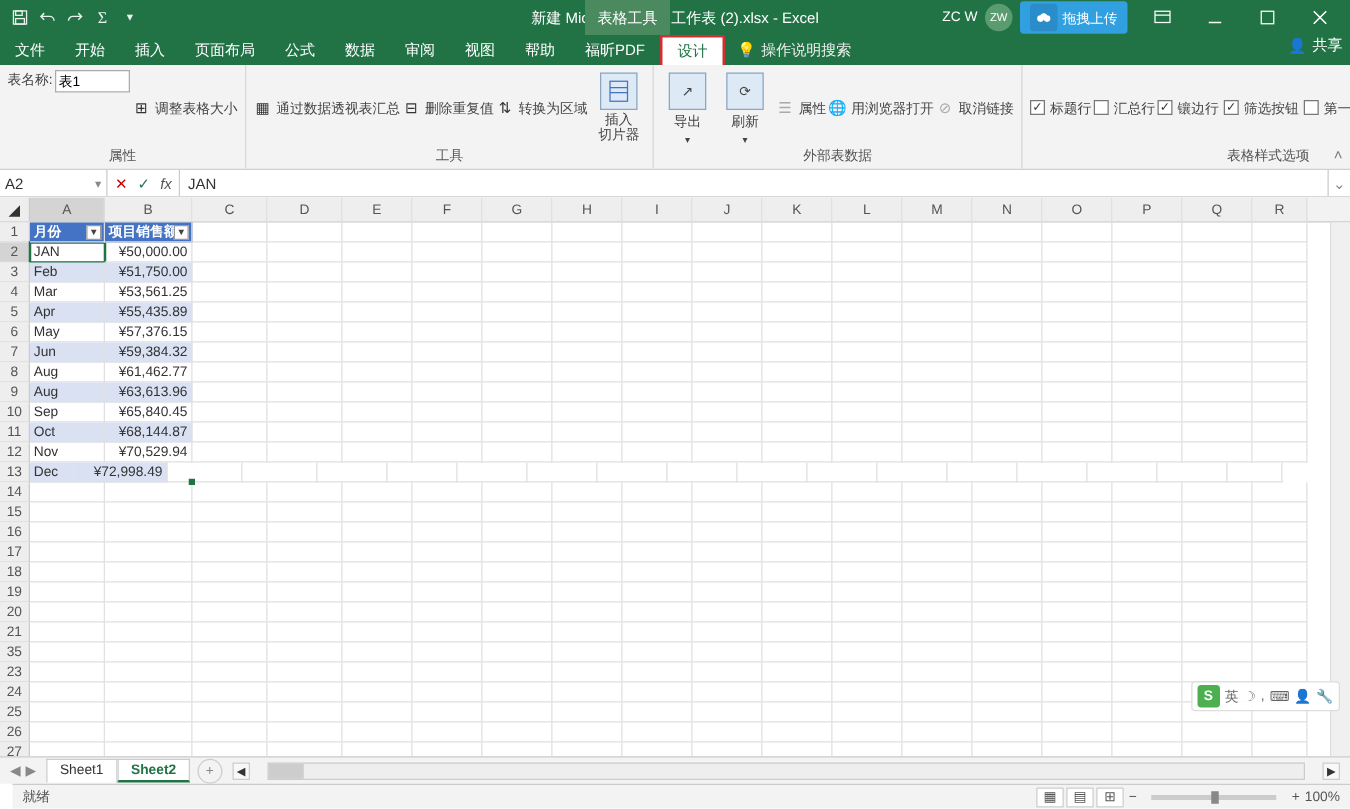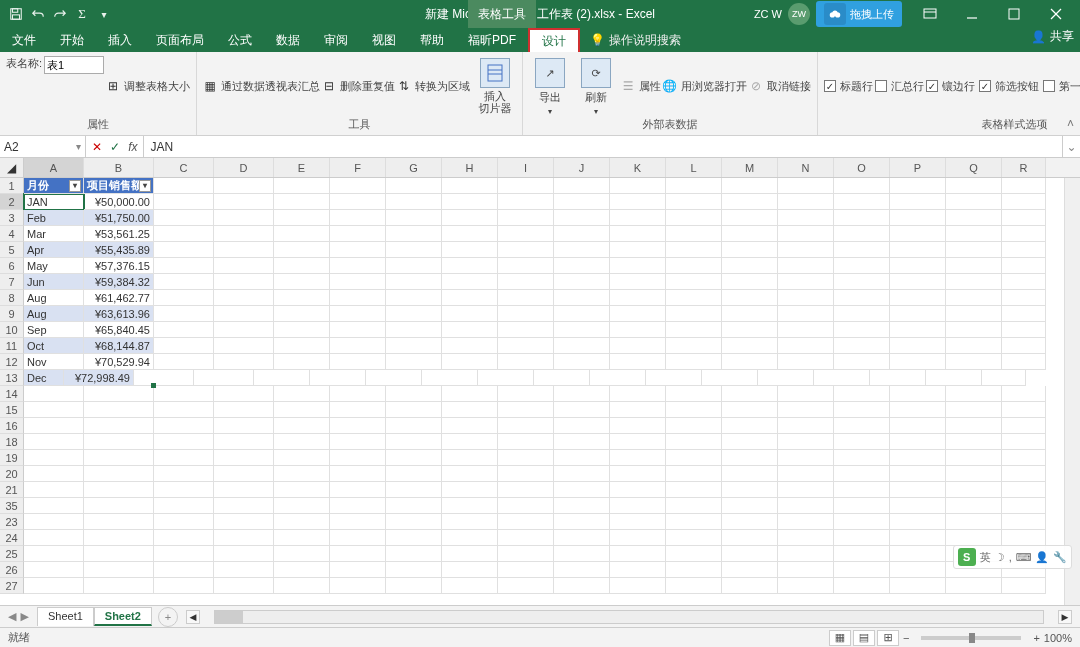--- a/index.html
+++ b/index.html
@@ -80,21 +80,21 @@
 
 .sheet-bar { position:absolute; bottom:20px; left:0; right:0; height:22px; background:#f3f3f3; display:flex; align-items:center; border-top:1px solid #ccc; font-size:11px; }
 .sheet-nav { display:flex; gap:4px; padding:0 8px; color:#888; }
 .sheet-tab { padding:2px 10px; border:1px solid #ccc; border-bottom:none; background:#fff; color:#333; }
 .sheet-tab.active { border-bottom:2px solid #217346; color:#217346; font-weight:bold; }
 .sheet-add { width:20px; height:20px; border:1px solid #ccc; border-radius:50%; display:flex; align-items:center; justify-content:center; color:#888; margin-left:6px; }
 .hscroll { flex:1; margin:0 8px; display:flex; align-items:center; }
 .hscroll-track { flex:1; height:14px; border:1px solid #ccc; background:#eee; position:relative; margin:0 14px; }
 .hscroll-thumb { position:absolute; left:0; width:28px; height:100%; background:#cdcdcd; }
 .hscroll-btn { width:14px; height:14px; border:1px solid #ccc; display:flex; align-items:center; justify-content:center; font-size:9px; background:#f8f8f8; }
-.status-bar { position:absolute; bottom:0; left:0; right:0; height:20px; background:#f3f3f3; display:flex; align-items:center; justify-content:space-between; padding:0 8px; font-size:11px; border-top:1px solid #ccc; color:#555; }
+.status-bar { position:absolute; bottom:0; left:10px; right:0; height:20px; background:#f3f3f3; display:flex; align-items:center; justify-content:space-between; padding:0 8px; font-size:11px; border-top:1px solid #ccc; color:#555; }
 .view-btns { display:flex; gap:2px; align-items:center; }
 .view-btn { width:22px; height:16px; border:1px solid #ccc; display:flex; align-items:center; justify-content:center; background:#fff; }
 .zoom-slider { width:100px; height:4px; background:#ccc; position:relative; margin:0 8px; }
 .zoom-thumb { position:absolute; left:48px; top:-3px; width:6px; height:10px; background:#888; }
 
 
 .ime { position:absolute; right:8px; bottom:78px; display:flex; gap:4px; align-items:center; background:rgba(255,255,255,.9); padding:2px 4px; border:1px solid #ddd; border-radius:3px; font-size:11px; color:#666; }
 .ime-s { width:18px; height:18px; background:#4caf50; color:#fff; border-radius:3px; display:flex; align-items:center; justify-content:center; font-weight:bold; }
 
 .disabled { color:#aaa; }
@@ -740,20 +740,41 @@
         <div class="cell" style="width: 56px;"></div>
         <div class="cell" style="width: 56px;"></div>
         <div class="cell" style="width: 56px;"></div>
         <div class="cell" style="width: 56px;"></div>
         <div class="cell" style="width: 56px;"></div>
         <div class="cell" style="width: 56px;"></div>
         <div class="cell" style="width: 56px;"></div>
         <div class="cell" style="width: 44px;"></div>
       </div>
       <div class="row">
+        <div class="rh">17</div>
+        <div class="cell" style="width: 60px;"></div>
+        <div class="cell" style="width: 70px;"></div>
+        <div class="cell" style="width: 60px;"></div>
+        <div class="cell" style="width: 60px;"></div>
+        <div class="cell" style="width: 56px;"></div>
+        <div class="cell" style="width: 56px;"></div>
+        <div class="cell" style="width: 56px;"></div>
+        <div class="cell" style="width: 56px;"></div>
+        <div class="cell" style="width: 56px;"></div>
+        <div class="cell" style="width: 56px;"></div>
+        <div class="cell" style="width: 56px;"></div>
+        <div class="cell" style="width: 56px;"></div>
+        <div class="cell" style="width: 56px;"></div>
+        <div class="cell" style="width: 56px;"></div>
+        <div class="cell" style="width: 56px;"></div>
+        <div class="cell" style="width: 56px;"></div>
+        <div class="cell" style="width: 56px;"></div>
+        <div class="cell" style="width: 44px;"></div>
+      </div>
+      <div class="row">
         <div class="rh">18</div>
         <div class="cell" style="width: 60px;"></div>
         <div class="cell" style="width: 70px;"></div>
         <div class="cell" style="width: 60px;"></div>
         <div class="cell" style="width: 60px;"></div>
         <div class="cell" style="width: 56px;"></div>
         <div class="cell" style="width: 56px;"></div>
         <div class="cell" style="width: 56px;"></div>
         <div class="cell" style="width: 56px;"></div>
         <div class="cell" style="width: 56px;"></div>

